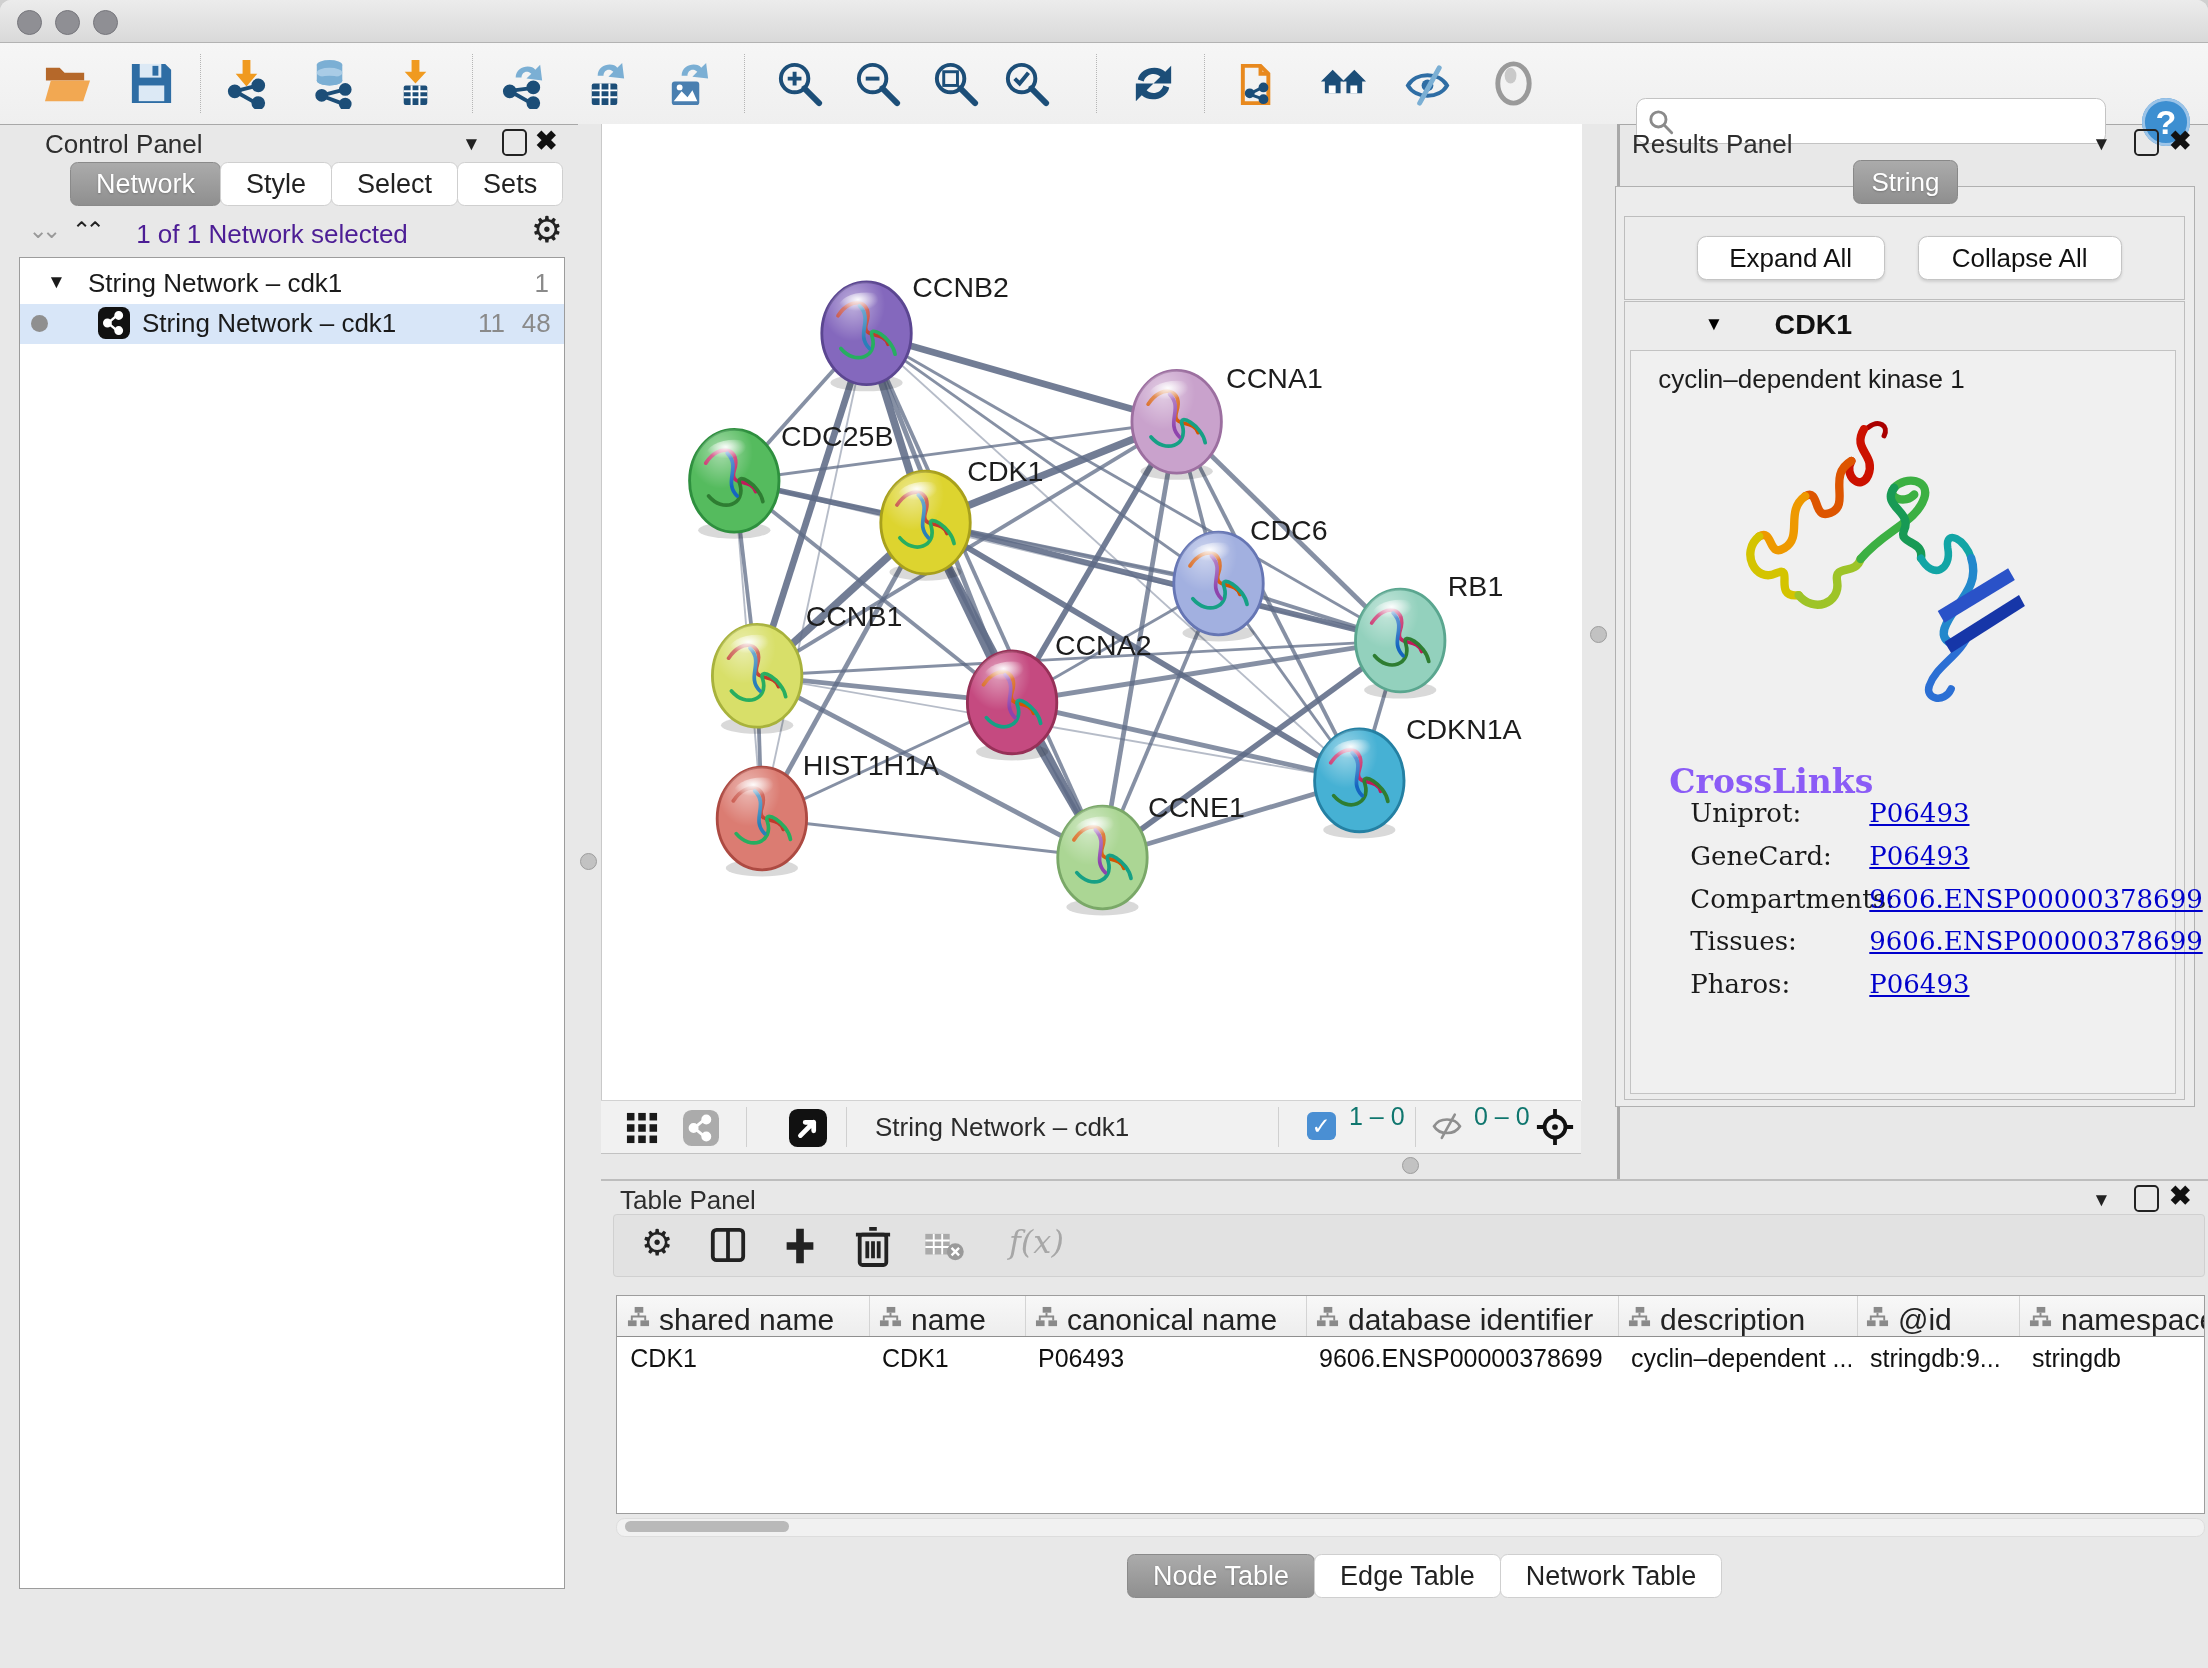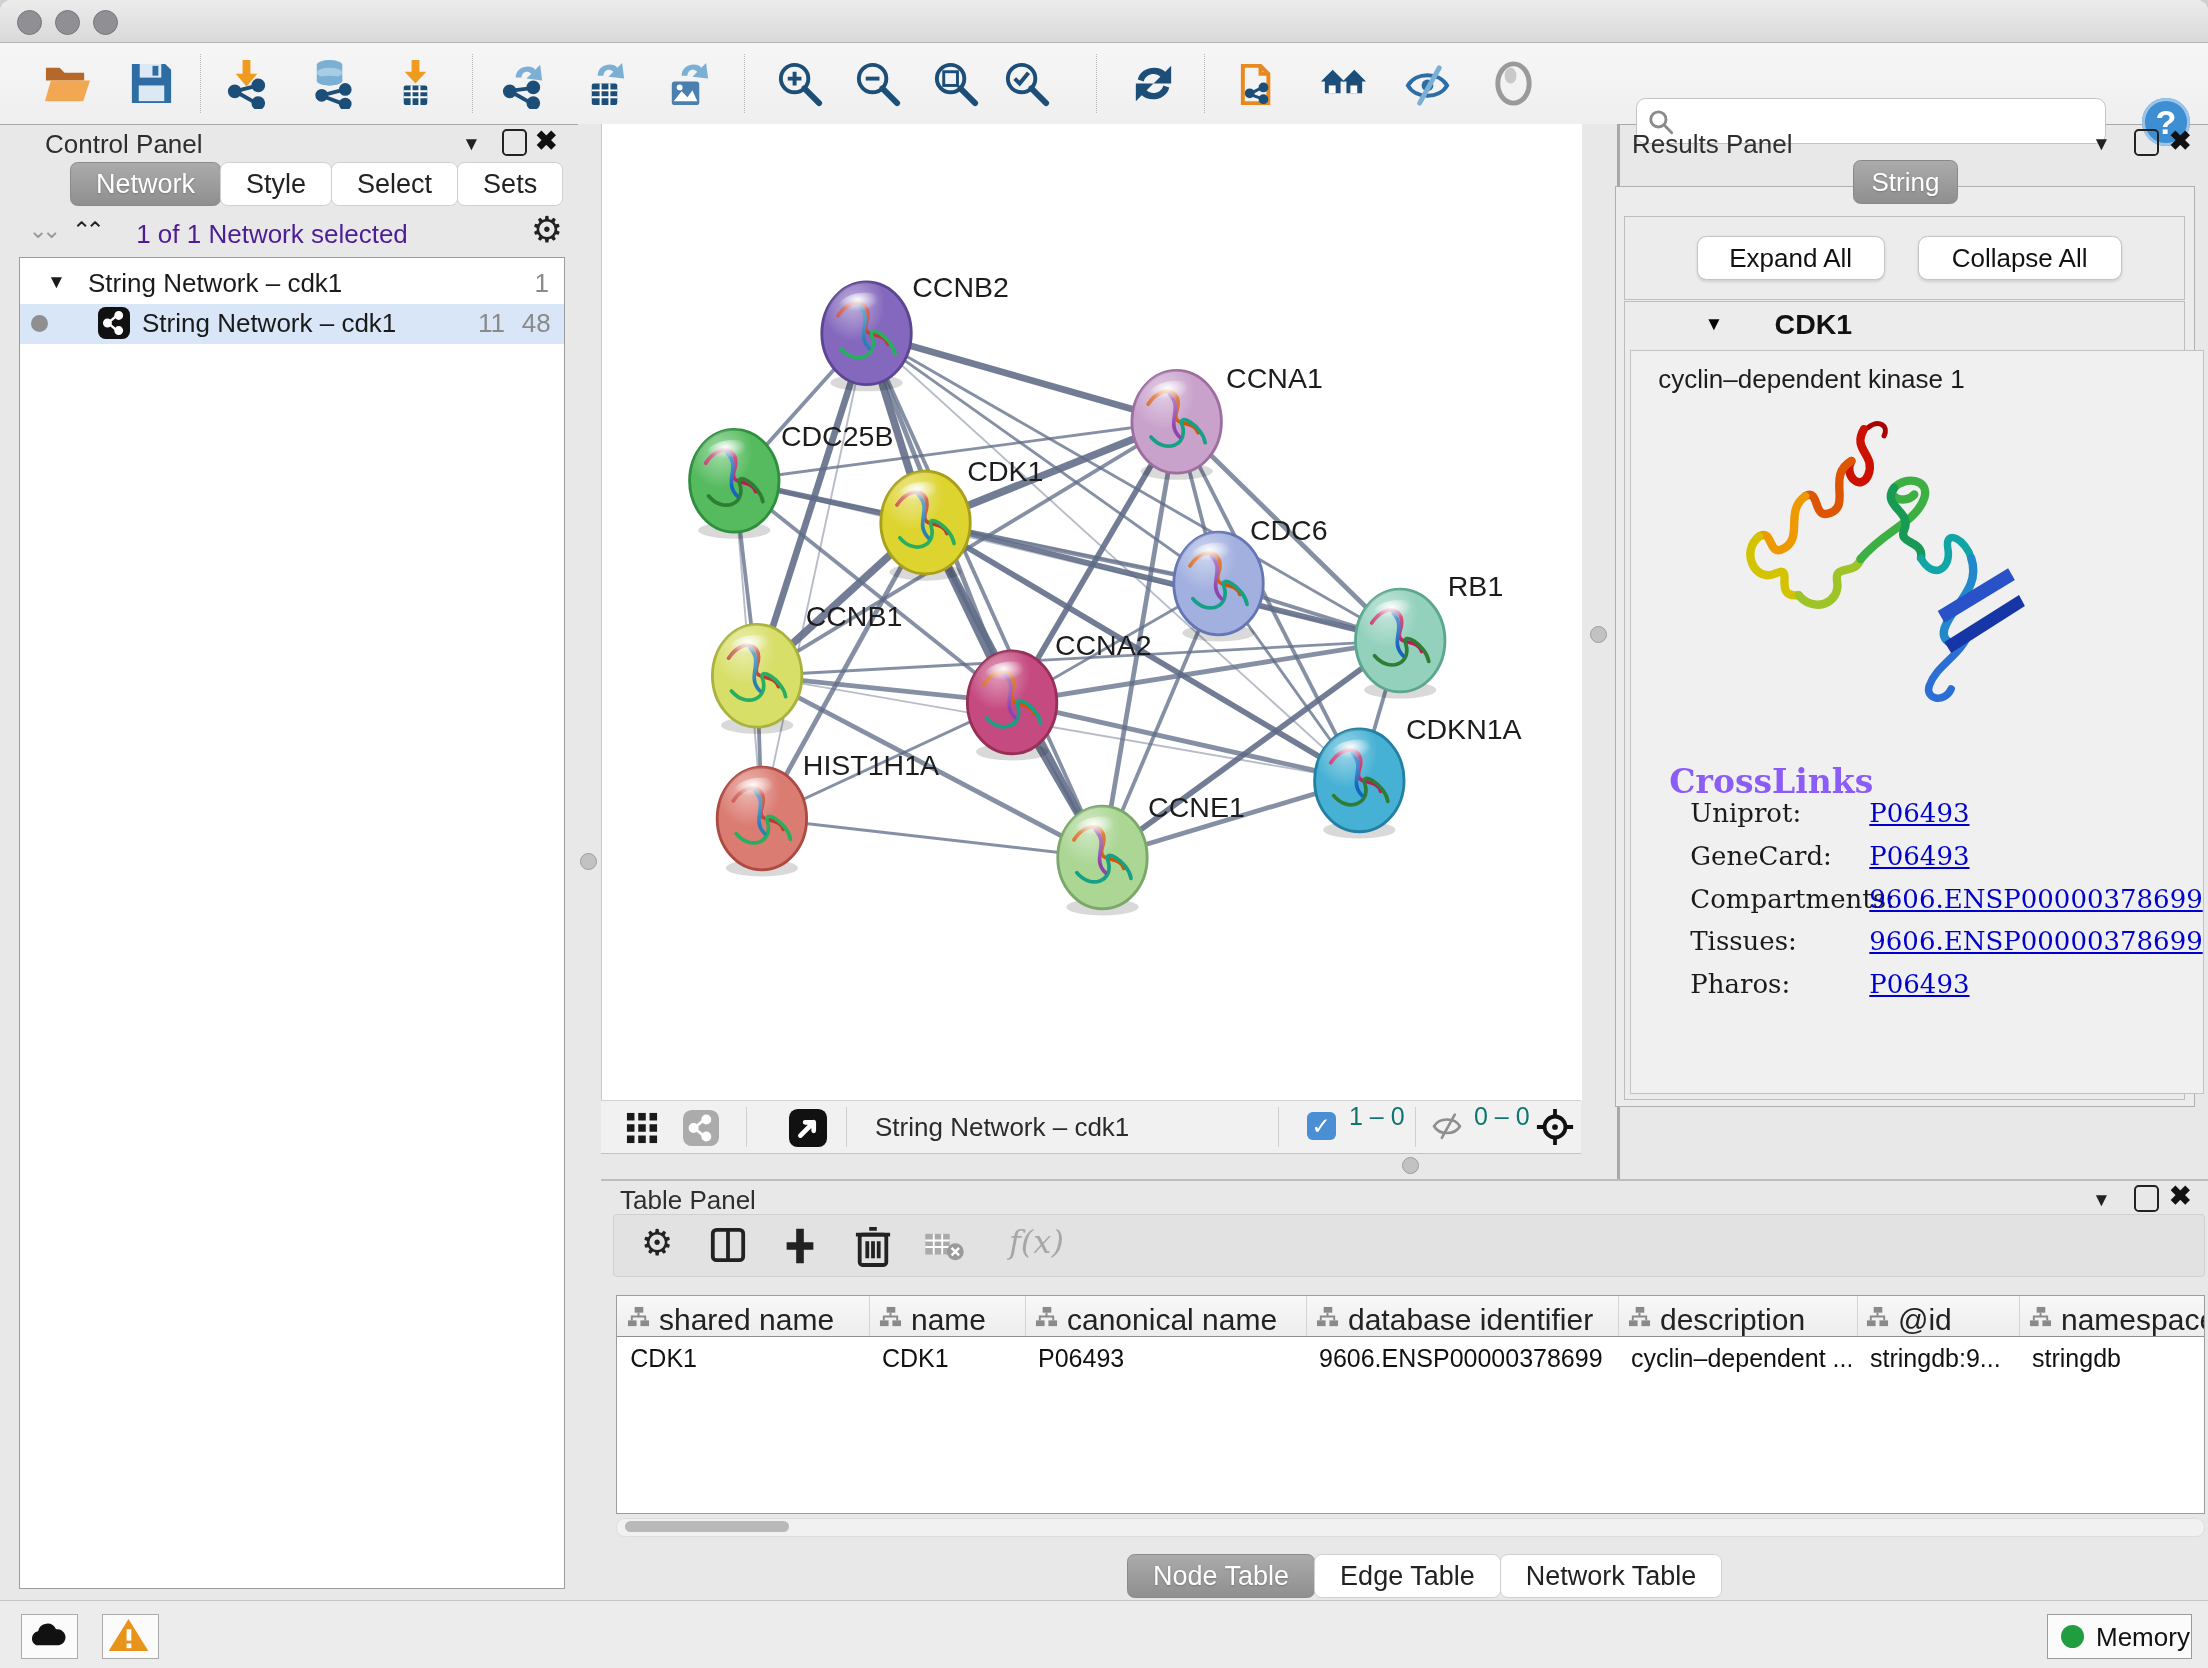--- a/index.html
+++ b/index.html
@@ -42,21 +42,21 @@
   .vstrip{position:absolute;background:#e8e8e8;}
   
   #results-divider{position:absolute;left:1617px;top:124px;width:2.9px;height:1056px;background:#a8a8a8;}
   #string-tab{position:absolute;left:1853px;top:160px;width:103px;height:42px;background:linear-gradient(#ababab,#8f8f8f);border:1px solid #888;border-radius:7.6px;color:#fff;font-size:26px;text-align:center;line-height:42px;z-index:3;text-shadow:0 1px 1.9px #777;}
   #results-outer{position:absolute;left:1615px;top:186px;width:578px;height:919px;background:#ececec;border:1.9px solid #b0b0b0;}
   #expand-box{position:absolute;left:7.6px;top:28.5px;width:559px;height:82px;border:1.9px solid #bdbdbd;}
   .rbtn{position:absolute;top:19px;height:42px;border:1px solid #c4c4c4;border-radius:9.5px;background:#fff;font-size:26px;color:#111;text-align:center;line-height:42px;box-shadow:0 1.9px 2.9px rgba(0,0,0,.12);}
   #section-box{position:absolute;left:7.6px;top:114px;width:559px;height:797px;border:1.9px solid #bdbdbd;}
   #gene-header{position:absolute;left:0;top:0;width:100%;height:48px;}
   #gene-name{position:absolute;left:150px;top:5.7px;font-size:28.5px;font-weight:bold;color:#111;}
-  #desc-box{position:absolute;left:5.7px;top:48px;width:544px;height:742px;border:1px solid #c3c3c3;background:#f0f0f0;padding-left:28px;}
+  #desc-box{position:absolute;left:5.7px;top:48px;width:544px;height:742px;border:1px solid #c3c3c3;background:#f0f0f0;}
   #gene-desc{position:absolute;left:27px;top:13.3px;font-size:26px;color:#1c1c1c;}
   #crosslinks-title{position:absolute;left:38px;top:411px;font-family:"DejaVu Serif",serif;font-weight:bold;font-size:33px;color:#8b5cf6;}
   .xl-row{position:absolute;left:59px;width:476px;height:43px;font-family:"DejaVu Serif",serif;font-size:26px;color:#1a1a1a;}
   .xl-val{position:absolute;left:179px;top:0;color:#0000cc;text-decoration:underline;}
   
   #table-divider{position:absolute;left:601px;top:1179px;width:1607px;height:1.9px;background:#bdbdbd;}
   #tp-toolbar{position:absolute;left:613px;top:1214px;width:1590px;height:61px;background:#e2e2e2;border:1px solid #d0d0d0;border-radius:3.8px;}
   #fx-label{position:absolute;left:395px;top:7.6px;font-family:"DejaVu Serif",serif;font-style:italic;font-size:32px;color:#a7a7a7;}
   #data-table{position:absolute;left:616px;top:1295px;width:1587px;height:217px;background:#fff;border:1.9px solid #9d9d9d;overflow:hidden;}
   #thead{position:absolute;left:0;top:0;height:40px;width:1712px;background:linear-gradient(#f8f8f8,#ededed);border-bottom:1.9px solid #8f8f8f;}
@@ -662,33 +662,15 @@
         <div class="td" style="left: 1253px; width: 144px; overflow: hidden;">stringdb:9...</div>
         <div class="td" style="left: 1415px; width: 190px; overflow: hidden;">stringdb</div>
       </div>
   </div>
   <div id="hscroll">
       <div id="hthumb"></div>
     </div>
 
   <div id="table-tabs" class="tabbar"><span class="tab active">Node Table</span><span class="tab">Edge Table</span><span class="tab">Network Table</span></div>
 
-  <div id="statusbar">
-    <div class="sbtn" style="left:21px">
-      <svg width="51" height="39" viewBox="0 0 54 41">
-          <path d="M15 32 a8 8 0 0 1 2-15 a10 10 0 0 1 19-2 a7 7 0 0 1 3 17z" fill="#111"></path>
-        </svg>
-    </div>
-    <div class="sbtn" style="left:102px">
-      <svg width="51" height="39" viewBox="0 0 54 41">
-          <path d="M27 4 L48 38 H6z" fill="#e8941a"></path>
-          <rect x="25" y="15" width="5" height="12" fill="#fff"></rect>
-          <rect x="25" y="30" width="5" height="5" fill="#fff"></rect>
-        </svg>
-    </div>
-    <div id="memory-btn">
-      <span id="memory-dot"></span>
-      <span id="memory-lbl">Memory</span>
-    </div>
-  </div>
 
 </div>
 
 
 </body></html>

